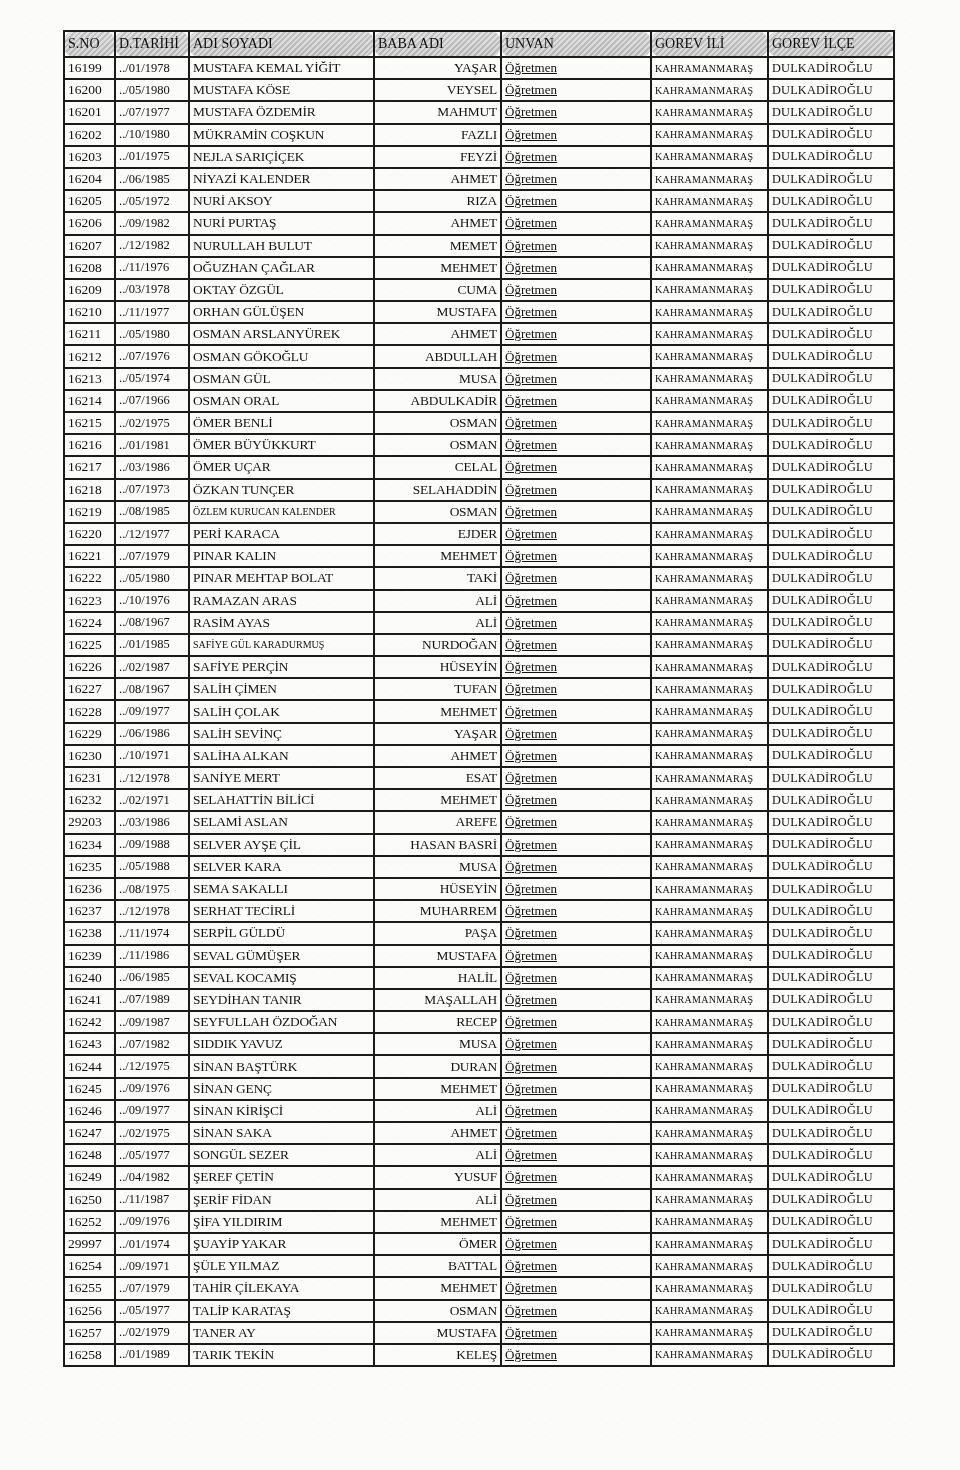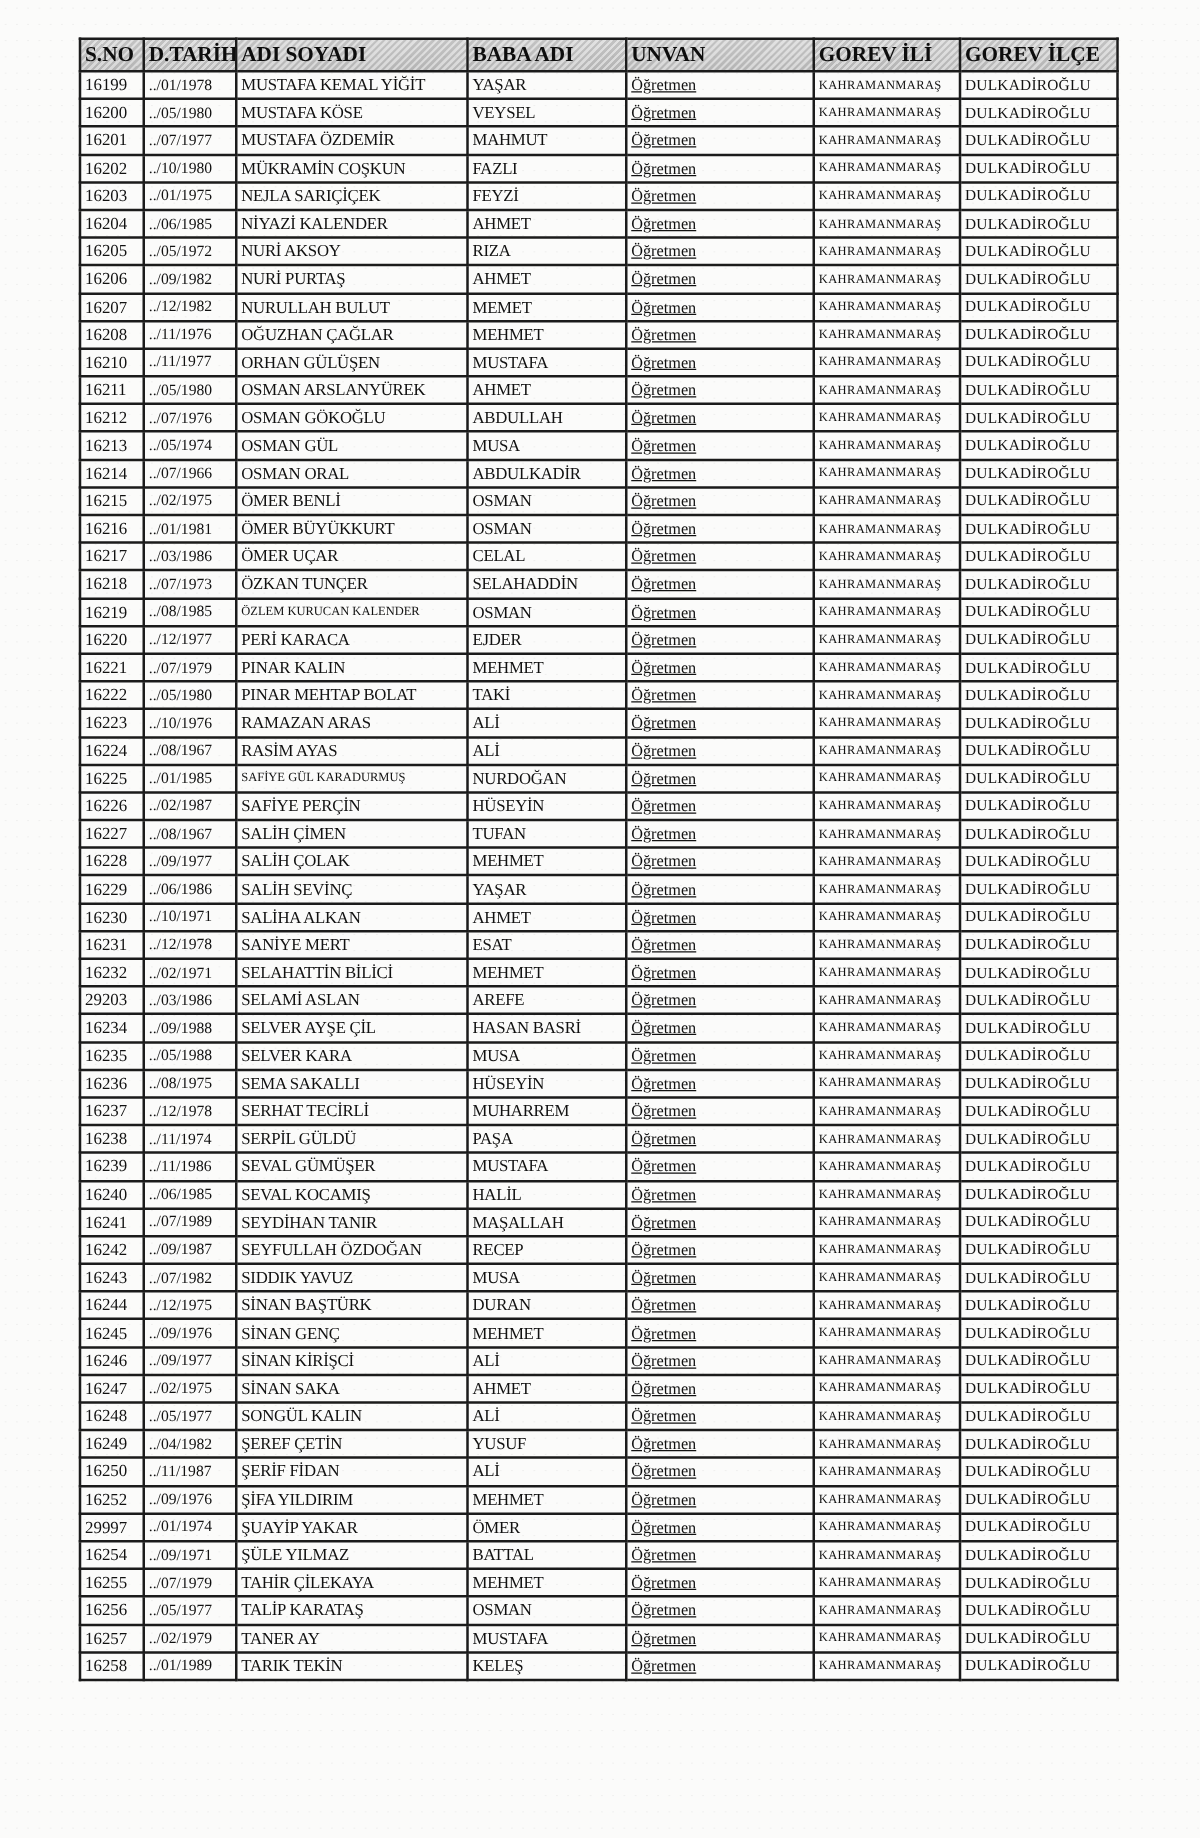--- a/index.html
+++ b/index.html
@@ -21,32 +21,33 @@
     position:absolute;left:63px;top:30px;width:830px;
     border-collapse:collapse;table-layout:fixed;
   }
   th,td{
     border:2px solid #1b1b1b;
     padding:0 3px;
     white-space:nowrap;overflow:hidden;
     text-align:left;vertical-align:middle;
   }
   th{
-    height:24px;font-size:17px;font-weight:bold;
+    height:24px;font-size:14px;font-weight:normal;
     color:#0d0d0d;
     background-image:
       repeating-linear-gradient(135deg, rgba(255,255,255,.35) 0 2px, rgba(0,0,0,.07) 2px 4px),
       linear-gradient(#d2d2d2,#c3c3c3);
+    border-radius: 11px;
   }
   td{height:20.2px;font-size:13px;}
   .c-sno{font-size:13.5px;}
   .c-date{font-size:12.5px;}
   .c-name{font-size:13.4px;letter-spacing:-0.2px;}
   .c-name.small{font-size:10px;letter-spacing:0;}
-  .c-father{font-size:13.4px;letter-spacing:-0.2px;}
+  .c-father{font-size:13.4px;letter-spacing:-0.2px;text-align:right;}
   .c-title{font-size:13px;text-decoration:underline;}
   .c-prov{font-size:10px;letter-spacing:.3px;}
   .c-dist{font-size:12.3px;letter-spacing:.2px;}
 </style>
 </head>
 <body>
 
 <table>
   <colgroup>
     <col style="width:51px">
@@ -153,20 +154,29 @@
       <tr>
         <td class="c-sno">16208</td>
         <td class="c-date">../11/1976</td>
         <td class="c-name">OĞUZHAN ÇAĞLAR</td>
         <td class="c-father">MEHMET</td>
         <td class="c-title">Öğretmen</td>
         <td class="c-prov">KAHRAMANMARAŞ</td>
         <td class="c-dist">DULKADİROĞLU</td>
       </tr>
       <tr>
+        <td class="c-sno">16209</td>
+        <td class="c-date">../03/1978</td>
+        <td class="c-name">OKTAY ÖZGÜL</td>
+        <td class="c-father">CUMA</td>
+        <td class="c-title">Öğretmen</td>
+        <td class="c-prov">KAHRAMANMARAŞ</td>
+        <td class="c-dist">DULKADİROĞLU</td>
+      </tr>
+      <tr>
         <td class="c-sno">16210</td>
         <td class="c-date">../11/1977</td>
         <td class="c-name">ORHAN GÜLÜŞEN</td>
         <td class="c-father">MUSTAFA</td>
         <td class="c-title">Öğretmen</td>
         <td class="c-prov">KAHRAMANMARAŞ</td>
         <td class="c-dist">DULKADİROĞLU</td>
       </tr>
       <tr>
         <td class="c-sno">16211</td>
@@ -497,21 +507,21 @@
         <td class="c-date">../02/1975</td>
         <td class="c-name">SİNAN SAKA</td>
         <td class="c-father">AHMET</td>
         <td class="c-title">Öğretmen</td>
         <td class="c-prov">KAHRAMANMARAŞ</td>
         <td class="c-dist">DULKADİROĞLU</td>
       </tr>
       <tr>
         <td class="c-sno">16248</td>
         <td class="c-date">../05/1977</td>
-        <td class="c-name">SONGÜL KALIN</td>
+        <td class="c-name">SONGÜL SEZER</td>
         <td class="c-father">ALİ</td>
         <td class="c-title">Öğretmen</td>
         <td class="c-prov">KAHRAMANMARAŞ</td>
         <td class="c-dist">DULKADİROĞLU</td>
       </tr>
       <tr>
         <td class="c-sno">16249</td>
         <td class="c-date">../04/1982</td>
         <td class="c-name">ŞEREF ÇETİN</td>
         <td class="c-father">YUSUF</td>

